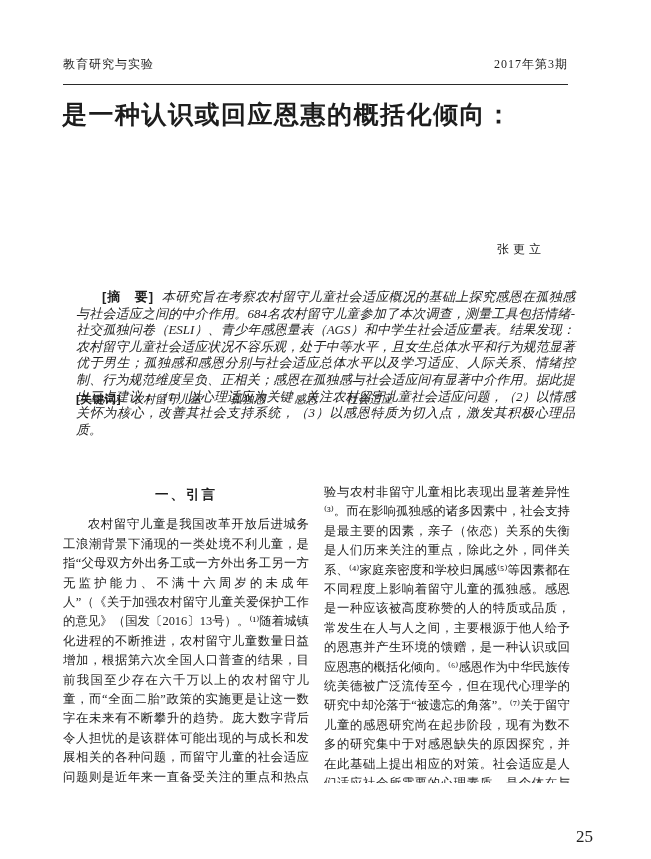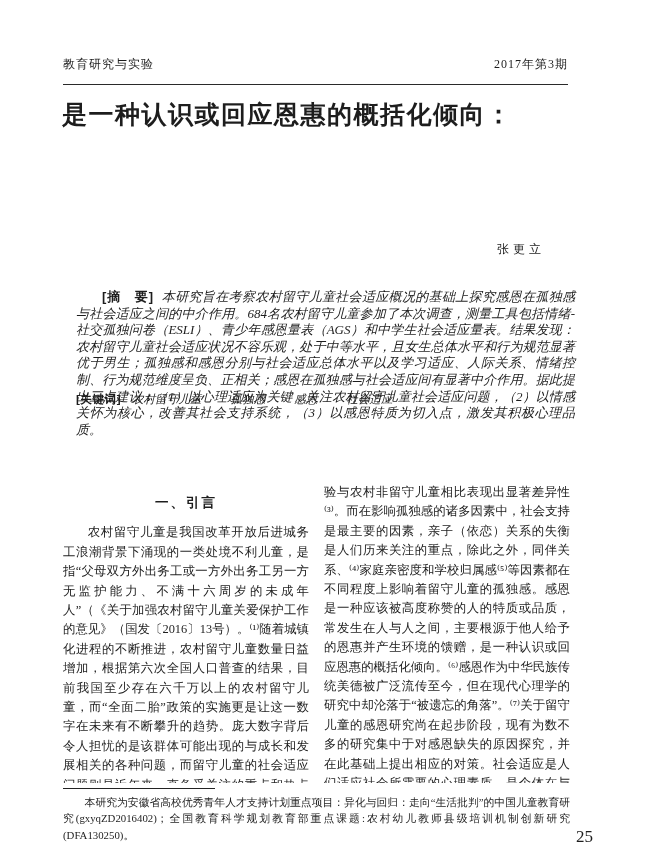--- a/index.html
+++ b/index.html
@@ -98,21 +98,21 @@
     line-height: 19.4px;
     text-align: justify;
     overflow: hidden;
   }
   .section-heading {
     font-family: "Liberation Sans", "DejaVu Sans", sans-serif;
     font-weight: 700;
     font-size: 13.5px;
     text-align: center;
     letter-spacing: 2px;
-    margin: 10px 0 11px 0;
+    margin: 2px 0 11px 0;
   }
   .col p { margin: 0; text-indent: 2em; }
   .col p.no-indent { text-indent: 0; }
   
   .footnote {
     position: absolute;
     top: 788px;
     left: 63px;
     width: 507px;
     font-size: 10.8px;
@@ -164,20 +164,16 @@
     <div class="col">
       <div class="section-heading">一、引言</div>
       <p>农村留守儿童是我国改革开放后进城务工浪潮背景下涌现的一类处境不利儿童，是指“父母双方外出务工或一方外出务工另一方无监护能力、不满十六周岁的未成年人”（《关于加强农村留守儿童关爱保护工作的意见》（国发〔2016〕13号）。⁽¹⁾随着城镇化进程的不断推进，农村留守儿童数量日益增加，根据第六次全国人口普查的结果，目前我国至少存在六千万以上的农村留守儿童，而“全面二胎”政策的实施更是让这一数字在未来有不断攀升的趋势。庞大数字背后令人担忧的是该群体可能出现的与成长和发展相关的各种问题，而留守儿童的社会适应问题则是近年来一直备受关注的重点和热点之一。</p>
 
     </div>
     <div class="col">
       <p class="no-indent">验与农村非留守儿童相比表现出显著差异性⁽³⁾。而在影响孤独感的诸多因素中，社会支持是最主要的因素，亲子（依恋）关系的失衡是人们历来关注的重点，除此之外，同伴关系、⁽⁴⁾家庭亲密度和学校归属感⁽⁵⁾等因素都在不同程度上影响着留守儿童的孤独感。感恩是一种应该被高度称赞的人的特质或品质，常发生在人与人之间，主要根源于他人给予的恩惠并产生环境的馈赠，是一种认识或回应恩惠的概括化倾向。⁽⁶⁾感恩作为中华民族传统美德被广泛流传至今，但在现代心理学的研究中却沦落于“被遗忘的角落”。⁽⁷⁾关于留守儿童的感恩研究尚在起步阶段，现有为数不多的研究集中于对感恩缺失的原因探究，并在此基础上提出相应的对策。社会适应是人们适应社会所需要的心理素质，是个体在与社会环境的交互作用中，以追求与社会环境维持和谐平衡关系的过程。⁽⁸⁾在社会心理学中，社会适应也被称为社会适应行为或社会适应能力，一般也统称为适应行为⁽⁹⁾。当前关于留守儿童社会适应的研究</p>
     </div>
   </div>
 
-  <div class="footnote">
-    <div class="footnote-rule"></div>
-    <p>本研究为安徽省高校优秀青年人才支持计划重点项目：异化与回归：走向“生活批判”的中国儿童教育研究(gxyqZD2016402)；全国教育科学规划教育部重点课题:农村幼儿教师县级培训机制创新研究(DFA130250)。</p>
-  </div>
 
   <div class="page-number">25</div>
 
 </div>
 
 </body></html>

